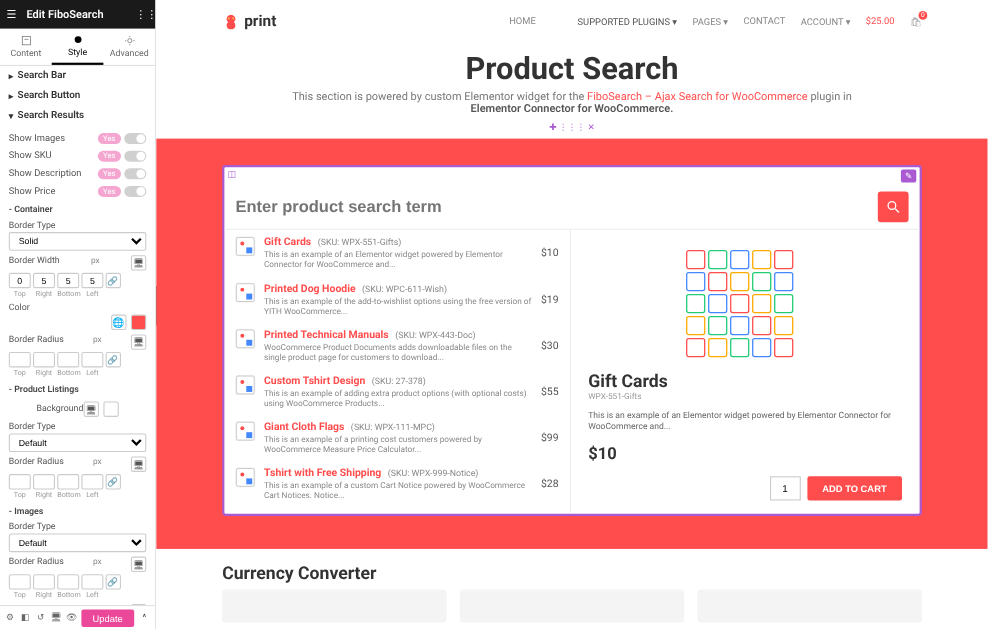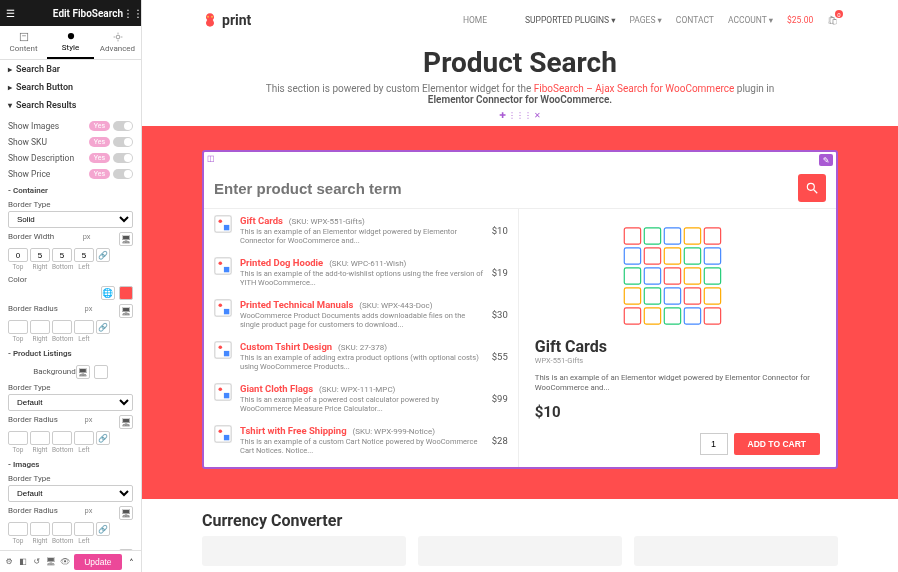--- a/index.html
+++ b/index.html
@@ -5,21 +5,21 @@
     * { box-sizing: border-box; margin: 0; padding: 0; }
     body { font-family: -apple-system, BlinkMacSystemFont, "Segoe UI", Roboto, sans-serif; font-size: 11px; color: #333; background: #fff; }
     
     .app { display: flex; height: 572px; width: 898px; overflow: hidden; }
     
     
     .sidebar { width: 142px; background: #fff; border-right: 1px solid #e0e0e0; display: flex; flex-direction: column; }
     
     .sb-header { background: #1a1a1a; color: #fff; display: flex; align-items: center; height: 26px; padding: 0 6px; font-size: 10px; }
     .sb-menu-icon { width: 12px; margin-right: 6px; }
-    .sb-title { flex: 1; font-weight: 600; text-align: right; }
+    .sb-title { flex: 1; font-weight: 600; }
     .sb-apps-icon { width: 12px; }
     
     .sb-tabs { display: flex; border-bottom: 1px solid #e0e0e0; height: 34px; }
     .sb-tab { flex: 1; display: flex; flex-direction: column; align-items: center; justify-content: center; font-size: 8px; color: #666; cursor: pointer; gap: 2px; }
     .sb-tab.active { border-bottom: 2px solid #000; color: #000; }
     .sb-tab svg { width: 10px; height: 10px; }
     
     .sb-scroll { flex: 1; overflow-y: auto; }
     
     .sb-section-head { display: flex; align-items: center; padding: 4px 8px; font-size: 9px; font-weight: 600; cursor: pointer; }
@@ -444,21 +444,21 @@
     <div class="ri-thumb">
       <svg viewBox="0 0 20 20">
                     <rect x="1" y="1" width="18" height="18" rx="2" fill="#fff" stroke="#ccc"></rect>
                     <circle cx="7" cy="7" r="2" fill="#ff4d4d"></circle>
                     <rect x="11" y="11" width="6" height="6" fill="#48f"></rect>
                   </svg>
     </div>
     <div class="ri-body">
       <span class="ri-title">Giant Cloth Flags</span>
       <span class="ri-sku">(SKU: WPX-111-MPC)</span>
-      <div class="ri-desc">This is an example of a powered cost calculator powered by WooCommerce Measure Price Calculator...</div>
+      <div class="ri-desc">This is an example of a printing cost customers powered by WooCommerce Measure Price Calculator...</div>
     </div>
     <div class="ri-price">$99</div>
               </div>
               <div class="result-item">
     <div class="ri-thumb">
       <svg viewBox="0 0 20 20">
                     <rect x="1" y="1" width="18" height="18" rx="2" fill="#fff" stroke="#ccc"></rect>
                     <circle cx="7" cy="7" r="2" fill="#ff4d4d"></circle>
                     <rect x="11" y="11" width="6" height="6" fill="#48f"></rect>
                   </svg>

